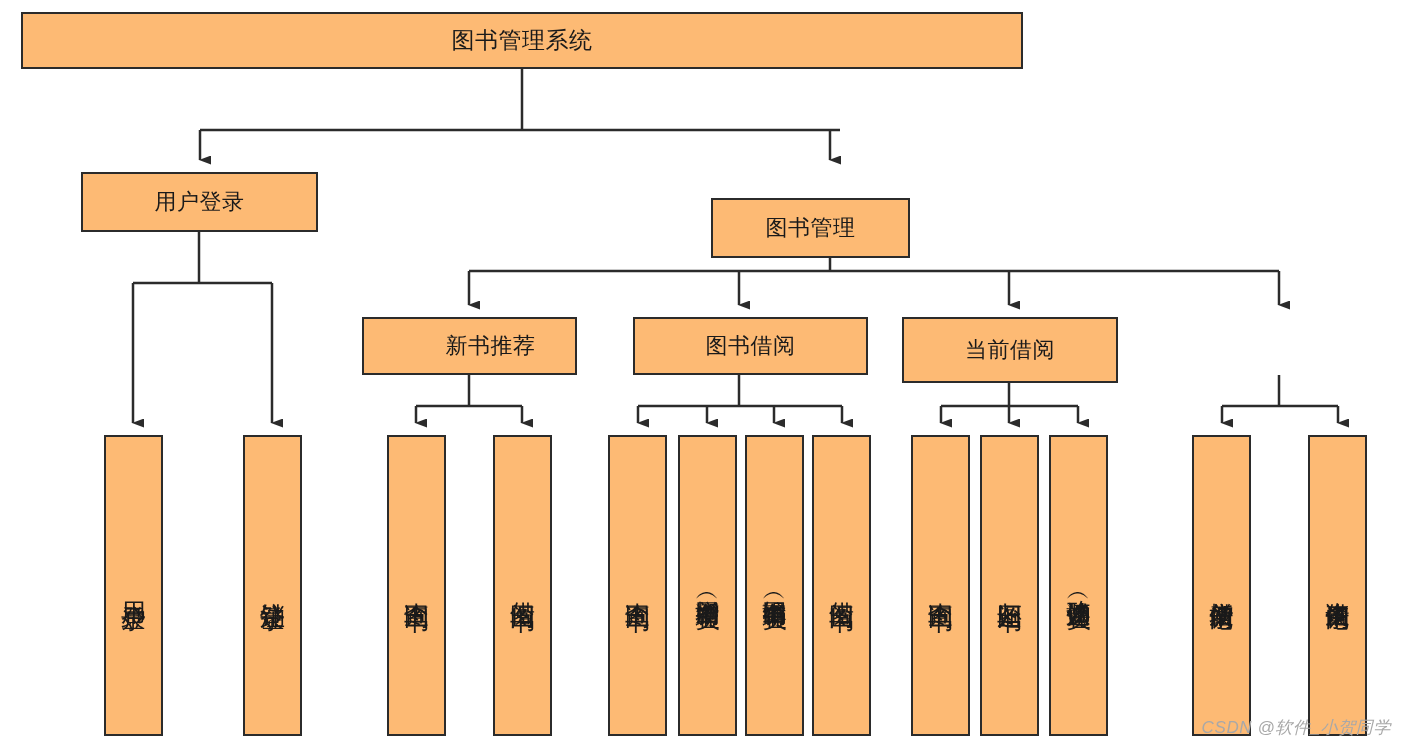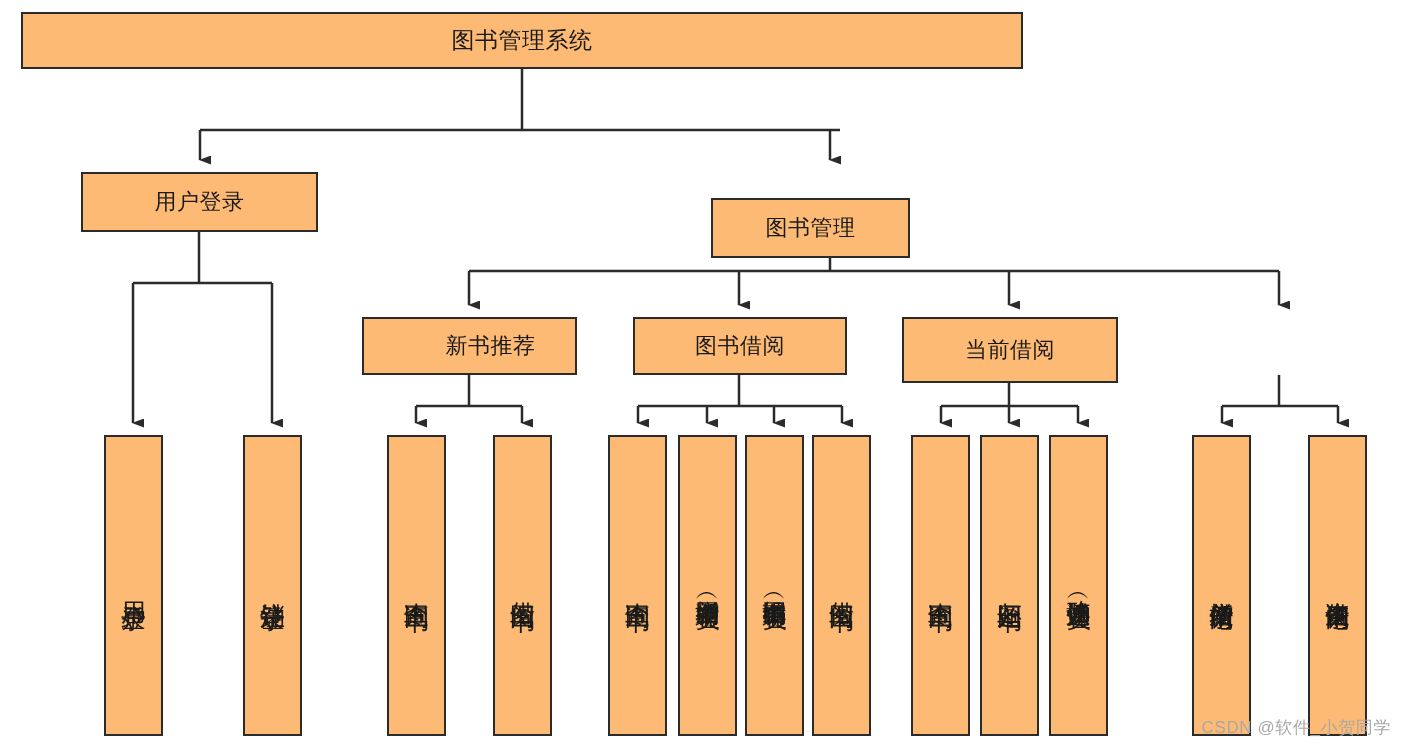--- a/index.html
+++ b/index.html
@@ -73,20 +73,21 @@
   #watermark {
     position: absolute;
     right: 14px;
     bottom: 8px;
     font-size: 17px;
     color: #a8a8a8;
     letter-spacing: 0.6px;
     z-index: 20;
     user-select: none;
     white-space: nowrap;
+    font-style: italic;
   }
 </style>
 </head>
 <body>
 
 <div id="diagram-root">
 
   <svg id="svg-layer" viewBox="0 0 1405 747" xmlns="http://www.w3.org/2000/svg">
     <defs>
       <marker id="arrowhead" markerWidth="9" markerHeight="12" refX="4.5" refY="11" orient="auto" markerUnits="userSpaceOnUse">
@@ -146,21 +147,21 @@
   </div>
 
   <div class="node-box horiz" style="left:711px; top:189px; width:199px; height:60px;margin-top:9px;">
     <span class="node-label">图书管理</span>
   </div>
 
   <div class="node-box horiz" style="left:362px; top:317px; width:215px; height:58px;padding-left:42px;">
     <span class="node-label">新书推荐</span>
   </div>
 
-  <div class="node-box horiz" style="left:633px; top:317px; width:214px; height:58px;">
+  <div class="node-box horiz" style="left:633px; top:317px; width:235px; height:58px;">
     <span class="node-label">图书借阅</span>
   </div>
 
   <div class="node-box horiz" style="left:902px; top:317px; width:216px; height:66px;">
     <span class="node-label">当前借阅</span>
   </div>
 
 
   <div class="node-box vert" style="left:104px; top:435px; width:59px; height:301px;">
     <span class="node-label">用户登录</span>

